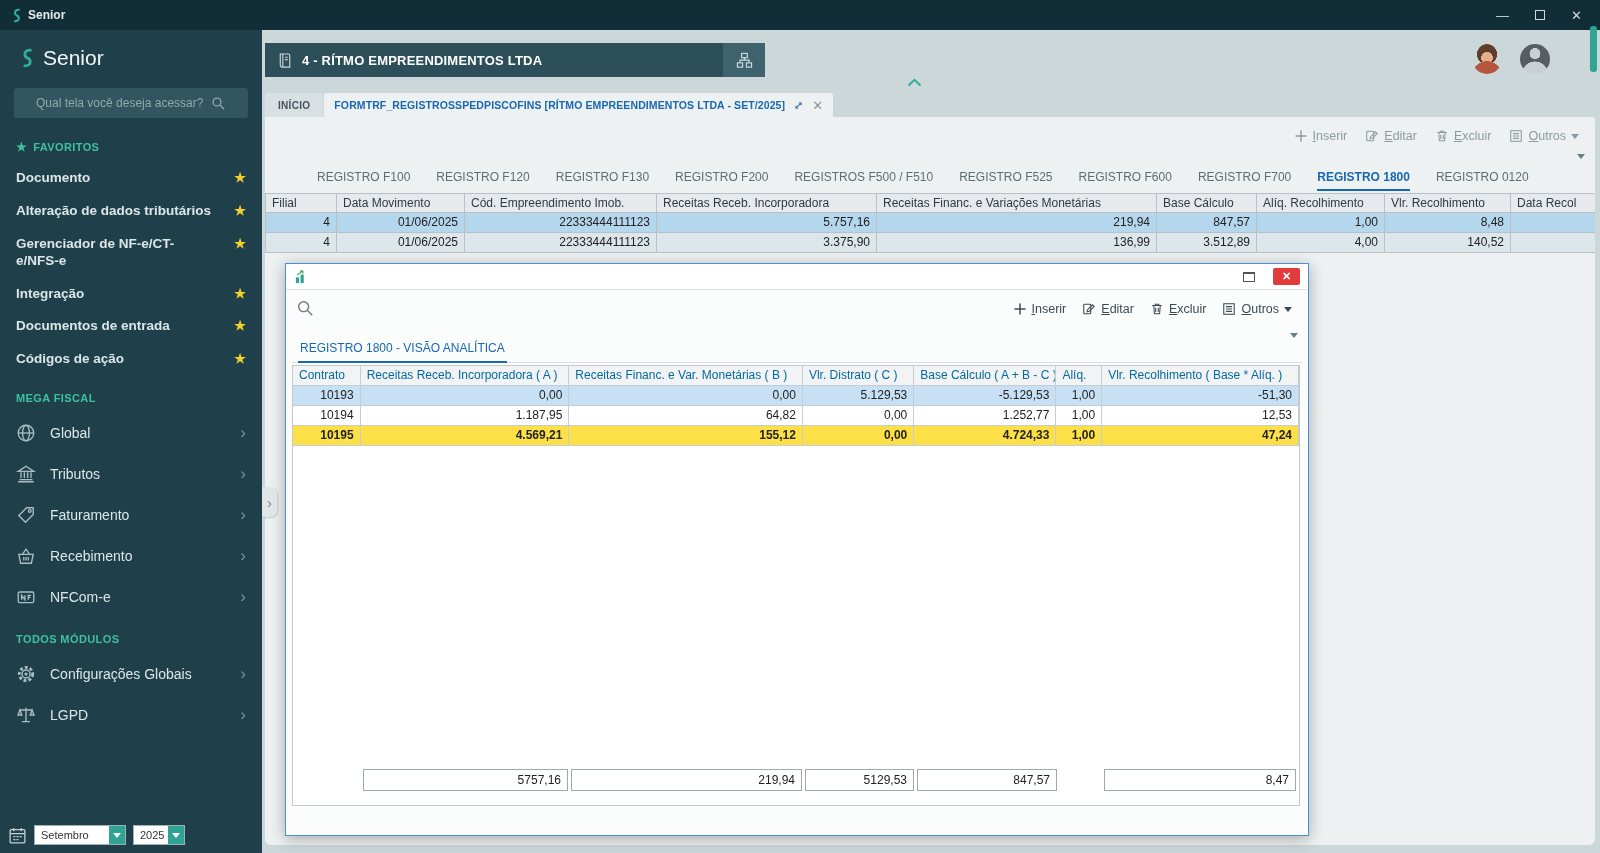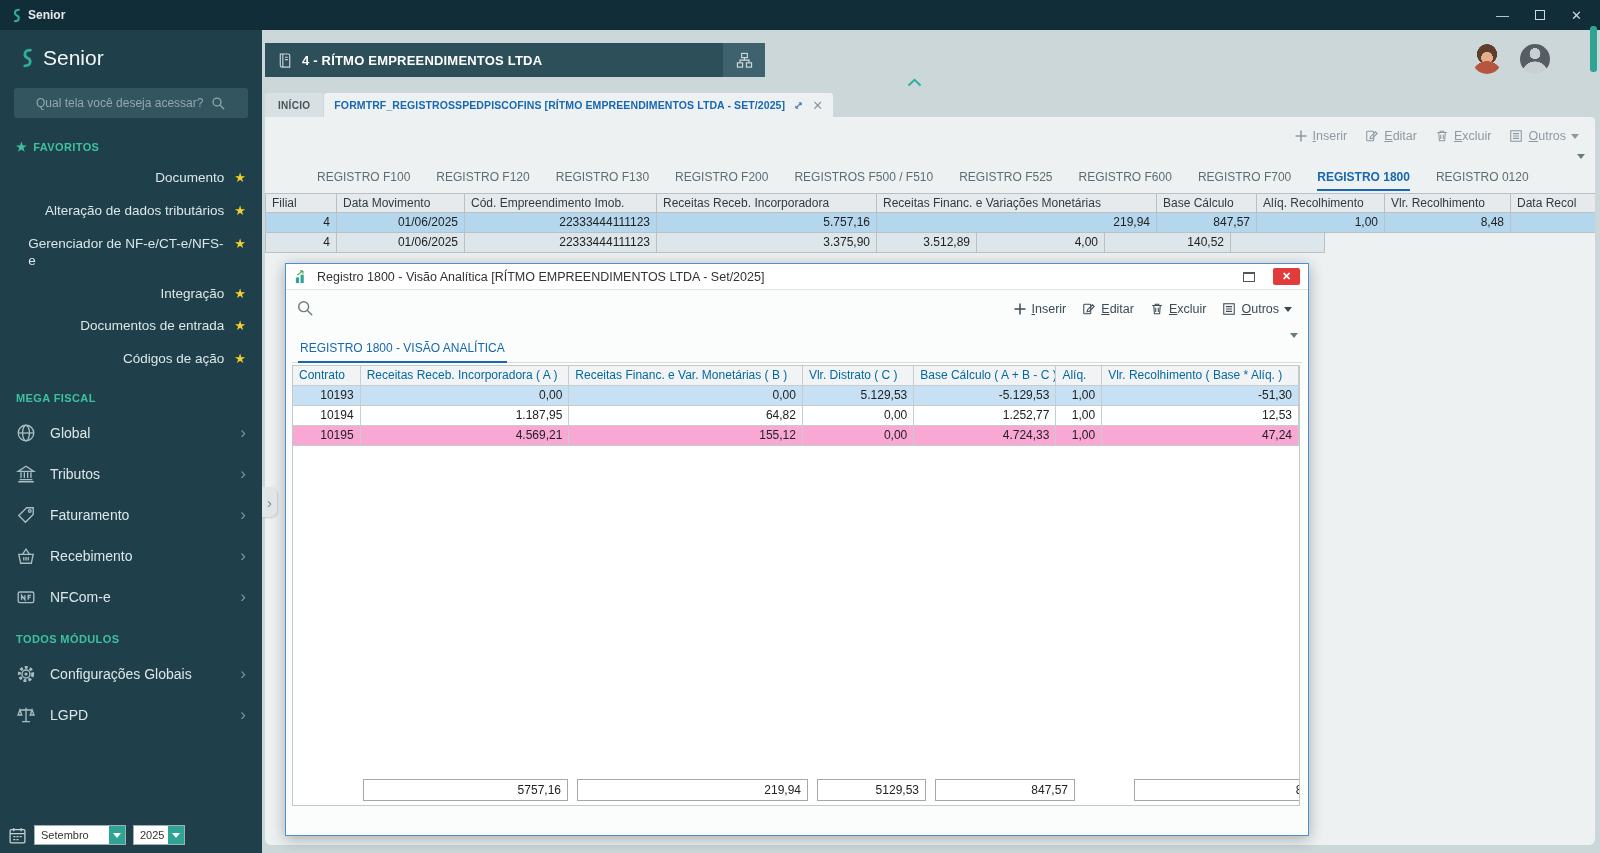--- a/index.html
+++ b/index.html
@@ -18,22 +18,22 @@
   
   .sidebar { position:absolute; left:0; top:30px; width:262px; height:823px; background:#1f404b; overflow:hidden; }
   .side-logo { display:flex; align-items:center; gap:7px; padding:16px 18px 8px; color:#f2f6f7; font-size:21px; }
   .side-search { margin:10px 14px 6px; height:30px; background:#33555f; border-radius:3px;
                  display:flex; align-items:center; padding:0 22px; }
   .side-search input { flex:1; background:transparent; border:none; outline:none; color:#cfdde0; font-size:12px;
                        font-family:"Liberation Sans", sans-serif; }
   .side-search input::placeholder { color:#92a8ae; }
   .section-title { display:flex; align-items:center; gap:6px; padding:16px 16px 8px; color:#3ec0a0;
                    font-size:11px; font-weight:bold; letter-spacing:.4px; }
-  .fav-item { display:flex; justify-content:flex-end; align-items:flex-start; gap:10px;
-              padding:8px 16px; color:#dce6e8; font-size:13.5px; line-height:1.25; cursor:pointer; }
+  .fav-item { display:flex; justify-content:space-between; align-items:flex-start; gap:10px;
+              padding:8px 16px; color:#dce6e8; font-size:13.5px; line-height:1.25; cursor:pointer;font-weight:bold; }
   .fav-item .star { color:#f2cf2b; font-size:13px; flex:none; }
   .mod-item { display:flex; align-items:center; gap:14px; padding:10px 16px; height:41px;
               color:#dce6e8; font-size:14px; cursor:pointer; }
   .mod-item .micon { color:#a9bdc3; flex:none; }
   .mod-item .chev { margin-left:auto; color:#7b949c; font-size:17px; line-height:1; }
   .sidebar-footer { position:absolute; left:0; bottom:8px; width:262px; display:flex; align-items:center;
                     gap:7px; padding:0 8px; }
   .sel-box { display:flex; align-items:center; height:20px; background:#fff; border:1px solid #9fb0b5; cursor:pointer; }
   .sel-box .sel-val { padding:0 6px; font-size:11px; color:#333; }
   .sel-box.month .sel-val { width:74px; }
@@ -118,24 +118,24 @@
   .modal-tabrow { position:absolute; left:0; right:0; top:44px; height:29px; border-bottom:1px solid #d8dcdf; }
   .modal-tab { position:absolute; left:6px; bottom:-1px; padding:6px 2px; color:#1767b2; font-size:12px;
                border-bottom:2px solid #1767b2; cursor:pointer; white-space:nowrap; }
   .modal-tab-caret { position:absolute; right:4px; bottom:6px; color:#6b7b82; cursor:pointer; }
   .mregion { position:absolute; left:0; right:2px; top:75px; bottom:23px; border:1px solid #c2c9cd; background:#fff; overflow:hidden; }
   .ct-row { display:flex; }
   .ct-row > div { border-right:1px solid #c6cdd1; border-bottom:1px solid #c6cdd1; padding:2px 6px;
                   font-size:12px; height:20px; line-height:15px; white-space:nowrap; overflow:hidden; }
   .ct-head > div { background:#f1f3f4; color:#0369a1; }
   .ct-sel > div { background:#c7e0f3; }
-  .ct-alt > div { background:#f9a8d4; }
+  .ct-alt > div { background:#fde047;font-weight:bold; }
   .cc0{width:68px}.cc1{width:210px}.cc2{width:235px}.cc3{width:112px}.cc4{width:143px}
   .cc5{width:46px}.cc6{width:198px;border-right:none}
-  .totals { position:absolute; left:0; bottom:4px; display:flex; gap:9px; padding-left:70px; }
+  .totals { position:absolute; left:0; bottom:14px; display:flex; gap:3px; padding-left:70px; }
   .tbox { height:22px; border:1px solid #9fa9ae; background:#fff; font-size:12px; line-height:20px;
           text-align:right; padding:0 6px; }
   .tb1{width:205px}.tb2{width:231px}.tb3{width:109px}.tb4{width:140px}.tb5{width:192px}
   .tspacer { width:41px; }
   u { text-decoration:underline; }
 </style>
 </head>
 <body>
 
 <div class="titlebar">
@@ -395,37 +395,37 @@
         <div class="mc5 num">847,57</div>
         <div class="mc6 num">1,00</div>
         <div class="mc7 num">8,48</div>
         <div class="mc8 num"></div>
       </div>
       <div class="mt-row mt-alt">
         <div class="mc0 num">4</div>
         <div class="mc1 num">01/06/2025</div>
         <div class="mc2 num">22333444111123</div>
         <div class="mc3 num">3.375,90</div>
+        <div class="mc4 num">136,99</div>
         <div class="mc5 num">3.512,89</div>
         <div class="mc6 num">4,00</div>
         <div class="mc7 num">140,52</div>
         <div class="mc8 num"></div>
       </div>
     </div>
   </div>
 </div>
 
 <div class="modal">
   <div class="modal-titlebar">
     <svg width="15" height="15" viewBox="0 0 16 16">
         <rect x="2" y="9" width="3.4" height="6" fill="#2fa394"></rect>
         <rect x="7" y="6" width="3.4" height="9" fill="#2fa394"></rect>
         <path d="M3.5 6.5l6-4.5M9.5 2h-3.1M9.5 2v3" stroke="#58a758" stroke-width="1.3" fill="none"></path>
       </svg>
-    <span class="modal-title">Registro 1800 - Visão Analítica [RÍTMO EMPREENDIMENTOS LTDA - Set/2025]</span>
     <span class="modal-restore"></span>
     <span class="modal-close">✕</span>
   </div>
 
   <div class="modal-body">
     <span class="modal-search">
       <svg width="18" height="18" viewBox="0 0 20 20" stroke="currentColor" fill="none" stroke-width="1.6">
           <circle cx="8.5" cy="8.5" r="5.5"></circle>
           <line x1="13" y1="13" x2="17.5" y2="17.5" stroke-linecap="round"></line>
         </svg>

